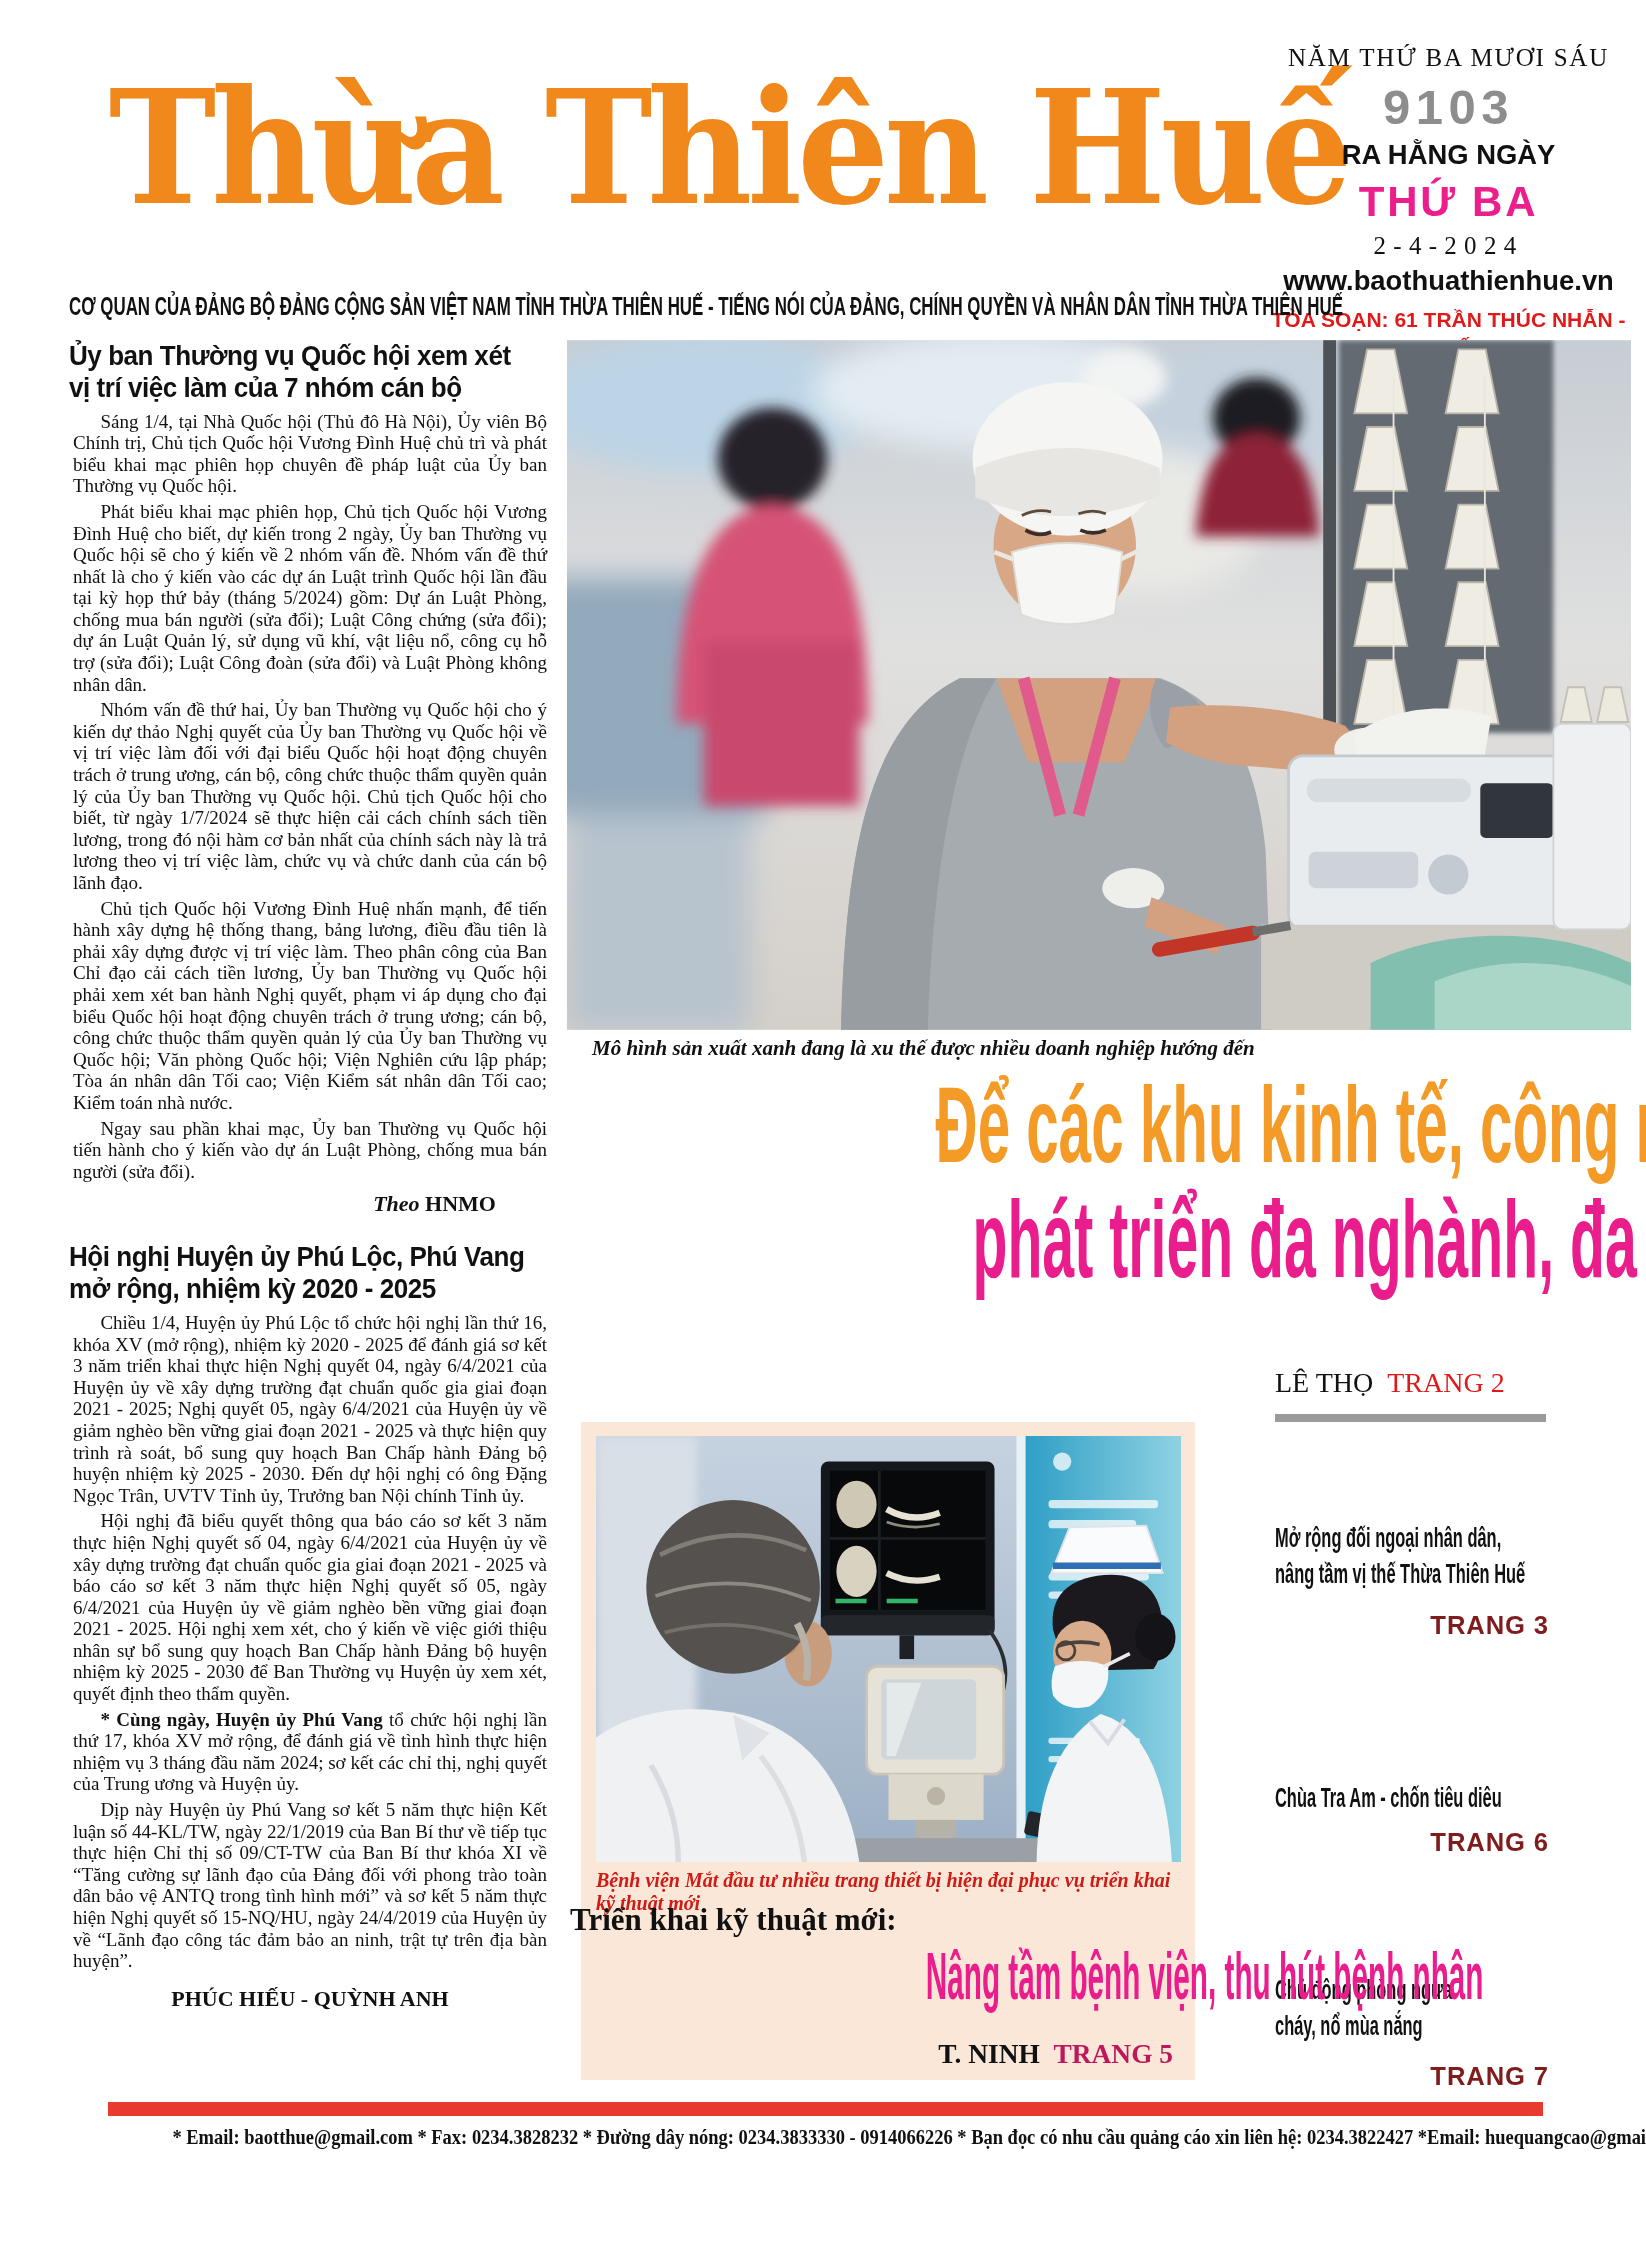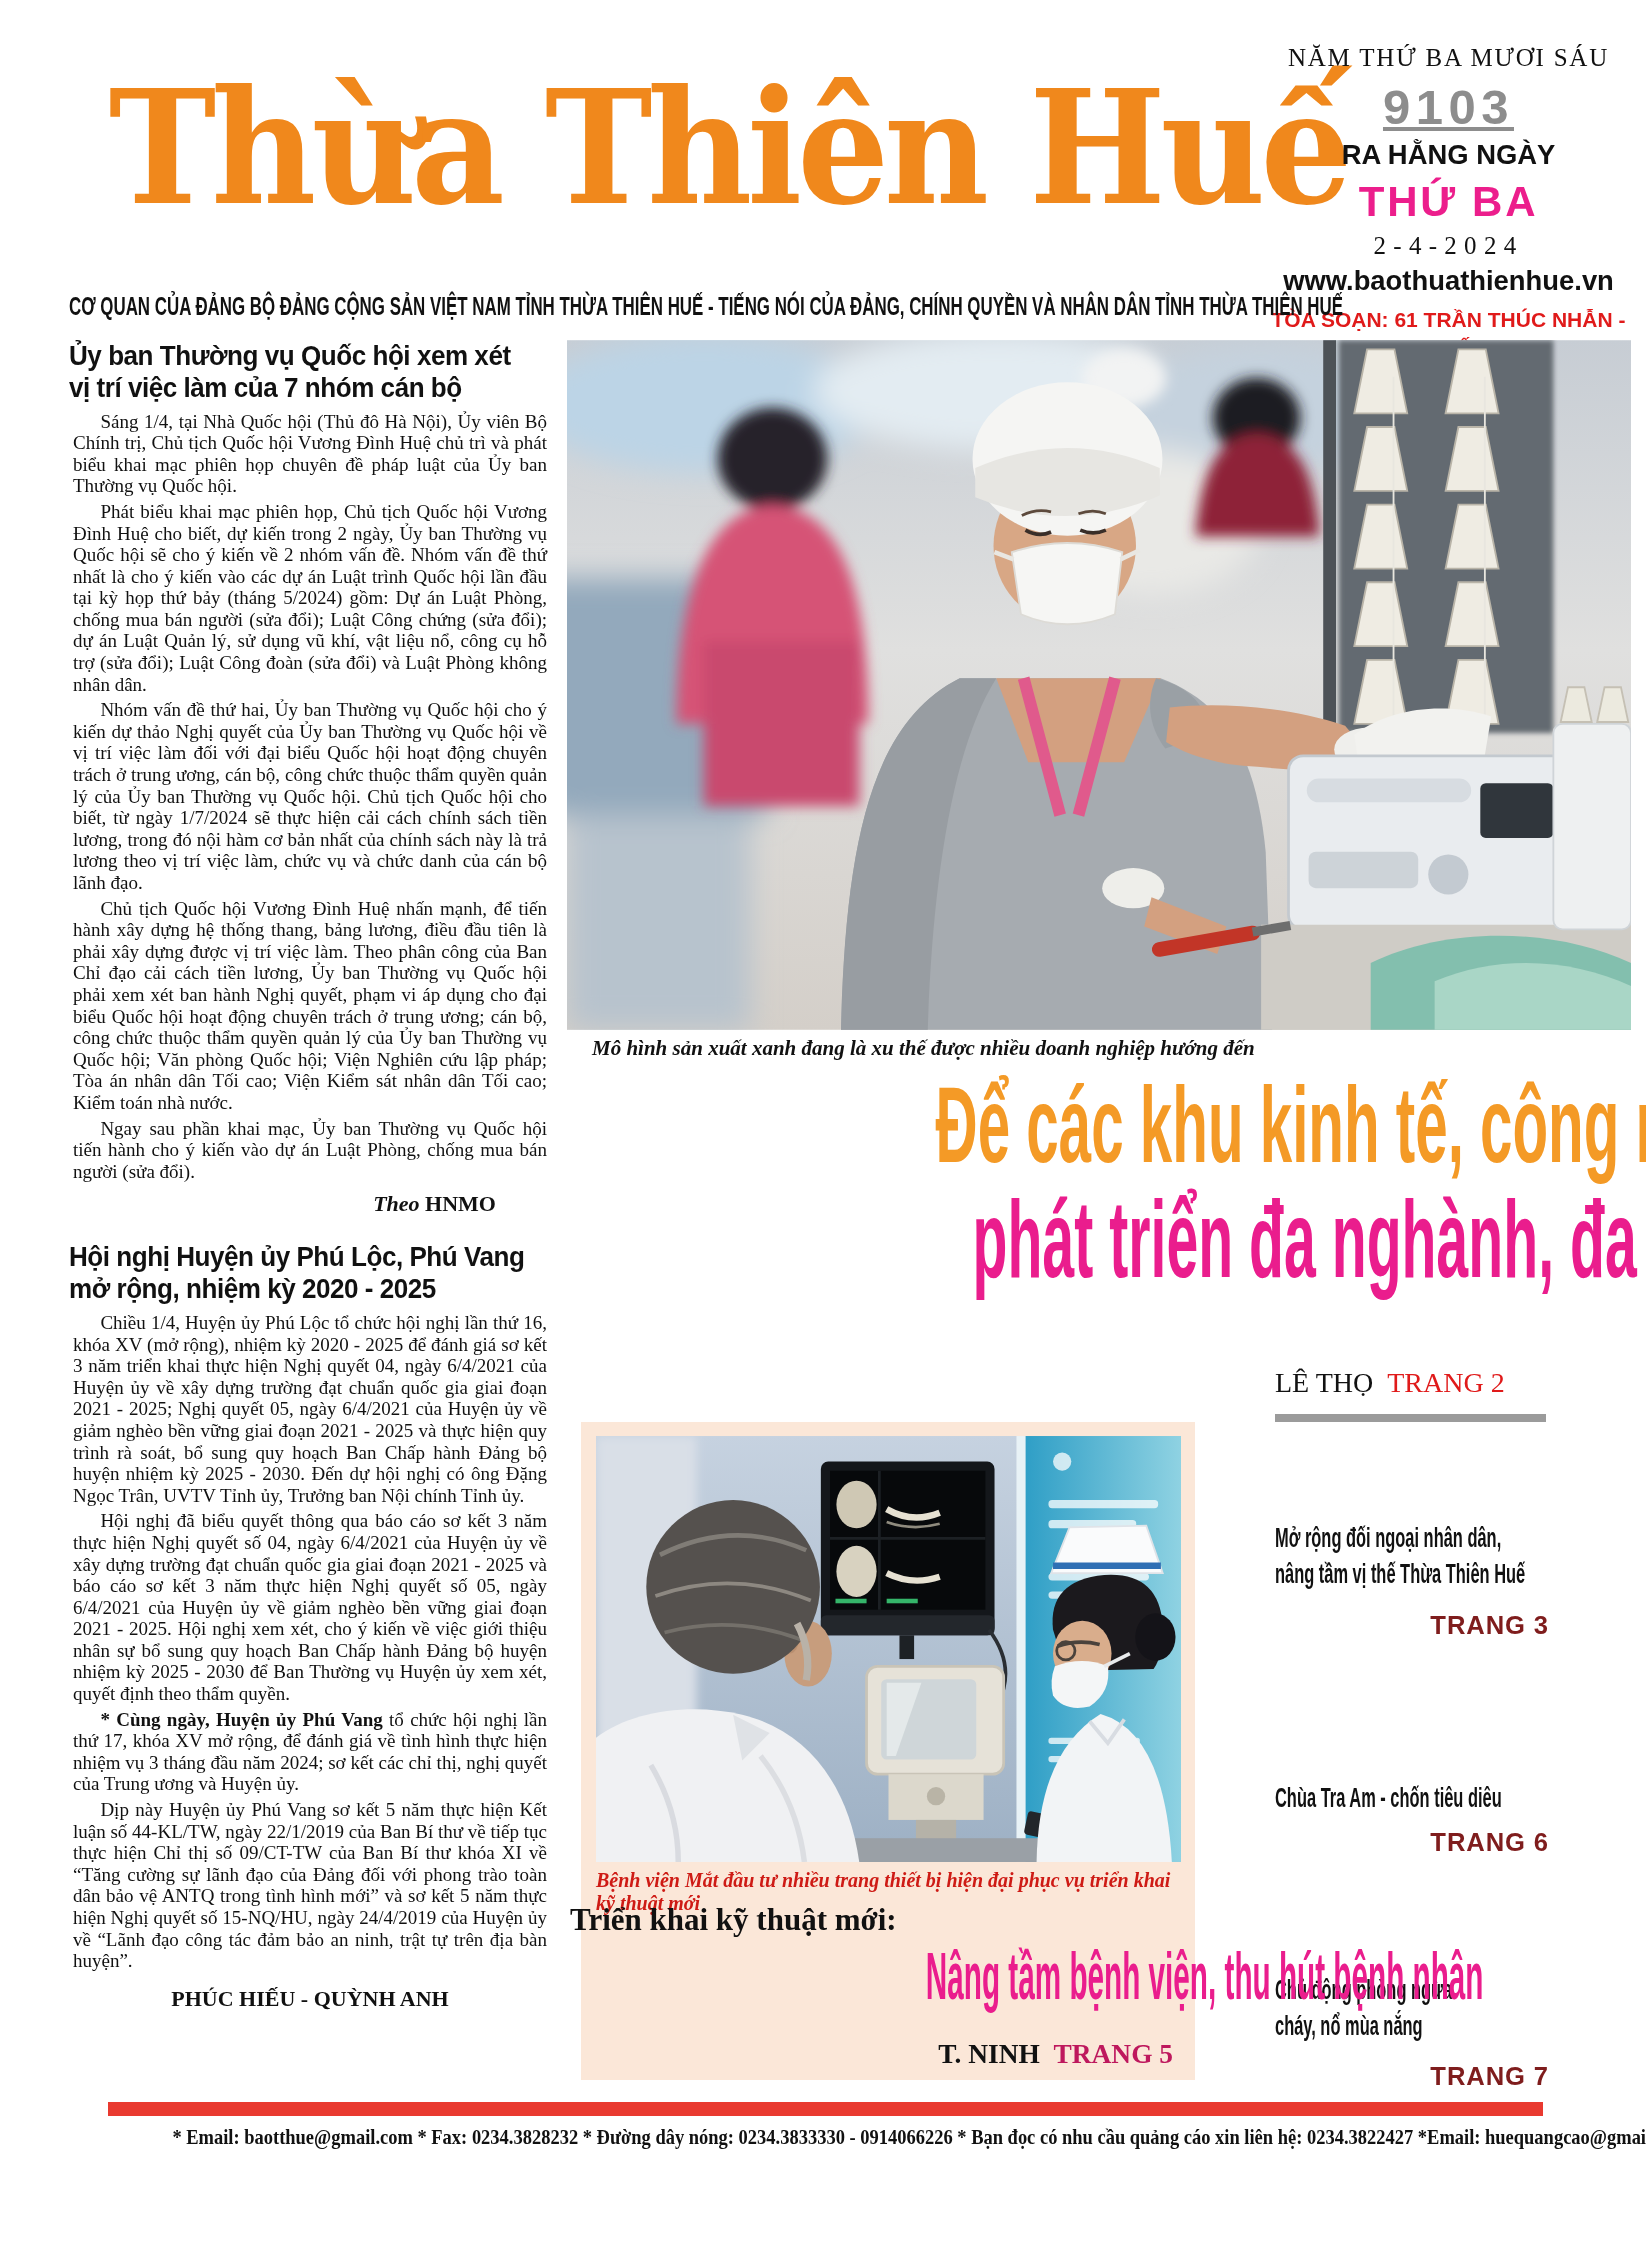--- a/index.html
+++ b/index.html
@@ -6,21 +6,21 @@
   .page{position:relative;width:1647px;height:2267px;background:#fff;overflow:hidden;
         font-family:"Liberation Serif",serif;color:#111;}
   .abs{position:absolute;}
 
   
   .masthead{left:55px;top:20px;width:1197px;height:265px;text-align:center;line-height:256px;}
   .masthead span{display:inline-block;font-family:"DejaVu Serif",serif;font-weight:bold;
         font-size:157px;color:#F0881C;letter-spacing:-5.5px;transform:scaleX(.92);transform-origin:50% 50%;white-space:nowrap;}
   .infocol{left:1266px;top:44px;width:365px;text-align:center;}
   .info-year{font-family:"Liberation Serif",serif;font-size:25px;letter-spacing:1.8px;margin-bottom:7.3px;}
-  .info-number{font-family:"Liberation Sans",sans-serif;font-weight:bold;font-size:49px;color:#8d8d8d;letter-spacing:5.5px;margin-bottom:3.7px;text-decoration:underline;}
+  .info-number{font-family:"Liberation Sans",sans-serif;font-weight:bold;font-size:49px;color:#8d8d8d;letter-spacing:5.5px;margin-bottom:3.7px;}
   .info-freq{font-family:"Liberation Sans",sans-serif;font-weight:bold;font-size:27.4px;margin-bottom:7.3px;}
   .info-day{font-family:"Liberation Sans",sans-serif;font-weight:bold;font-size:42px;color:#EC1E8C;letter-spacing:2.7px;margin-bottom:5.5px;}
   .info-date{font-size:25px;letter-spacing:7.3px;margin-bottom:5.5px;}
   .info-site{font-family:"Liberation Sans",sans-serif;font-weight:bold;font-size:27.4px;margin-bottom:9.1px;}
   .info-addr,.info-phone{font-family:"Liberation Sans",sans-serif;font-weight:bold;font-size:21px;color:#E01A1A;line-height:27.4px;}
   .motto{left:69px;top:292px;width:1188px;}
   .motto span{display:inline-block;font-family:"Liberation Sans",sans-serif;font-weight:bold;font-size:25.6px;
         white-space:nowrap;transform:scaleX(.66);transform-origin:0 50%;}
 
   

